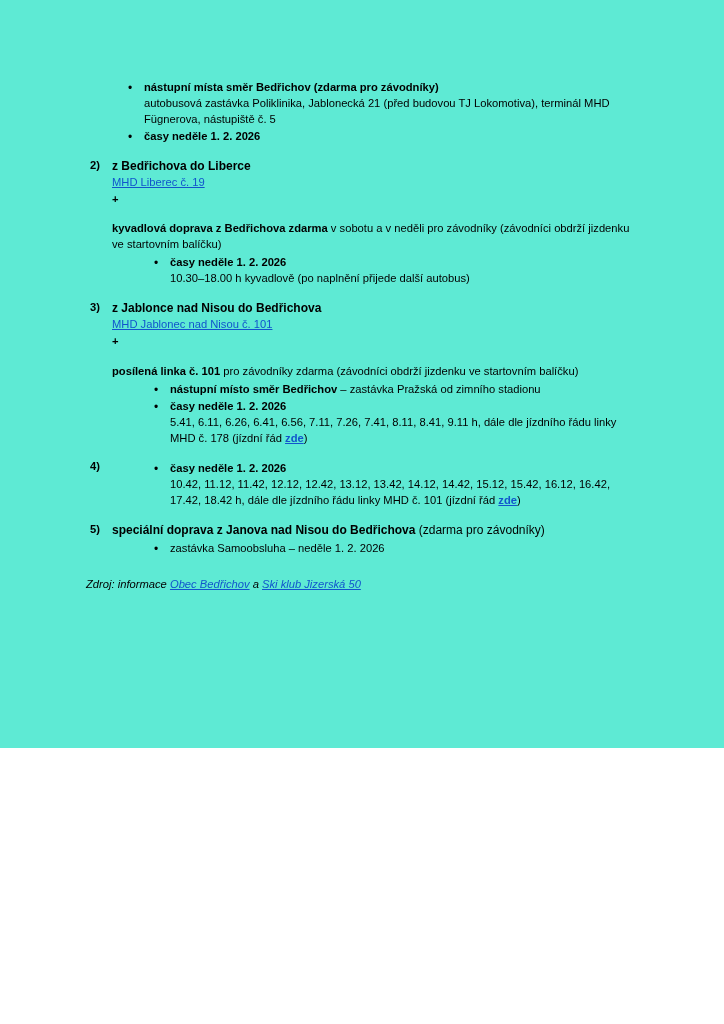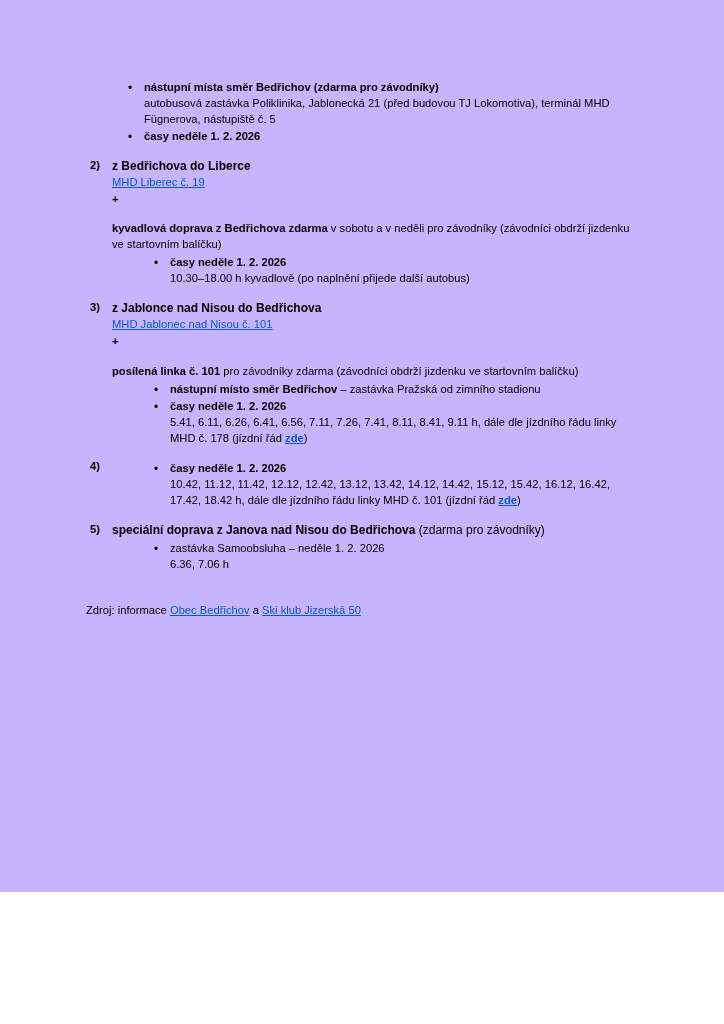--- a/index.html
+++ b/index.html
@@ -10,22 +10,22 @@
   body {
     width: 724px;
     height: 1024px;
     font-family: "Liberation Sans", sans-serif;
     color: #000000;
     -webkit-font-smoothing: antialiased;
   }
   .page {
     position: relative;
     width: 724px;
-    height: 892px;
-    background: #c4b5fd;
+    height: 748px;
+    background: #5eead4;
     box-sizing: border-box;
     padding: 78px 86px 0 86px;
   }
   .doc {
     font-size: 11.2px;
     line-height: 1.42;
   }
   
   .num-item {
     display: flex;
@@ -87,21 +87,22 @@
     font-weight: bold;
   }
   .li-sub {
     font-weight: normal;
   }
   .footer-para {
     margin-top: 17px;
     font-size: 11.2px;
   }
   .footer-para.second {
-    margin-top: 30px;
+    margin-top: 20px;
+    font-style: italic;
   }
   
   .top-bullets {
     padding-left: 84px;
   }
   .top-bullets > li::before {
     left: -16px;
   }
 </style>
 </head>
@@ -171,21 +172,20 @@
       </div>
     </div>
 
     <div class="num-item">
       <div class="num-marker">5)</div>
       <div class="num-body">
         <div class="num-title"><span>speciální doprava z Janova nad Nisou do Bedřichova</span><span class="reg"> (zdarma pro závodníky)</span></div>
         <ul class="bullets">
           <li>
             <div class="li-sub">zastávka Samoobsluha – neděle 1. 2. 2026</div>
-            <div class="li-sub">6.36, 7.06 h</div>
           </li>
         </ul>
       </div>
     </div>
 
 
     <div class="footer-para second"><span>Zdroj: informace </span><a class="link" href="#">Obec Bedřichov</a><span> a </span><a class="link" href="#">Ski klub Jizerská 50</a></div>
 
   </div>
 </div>

